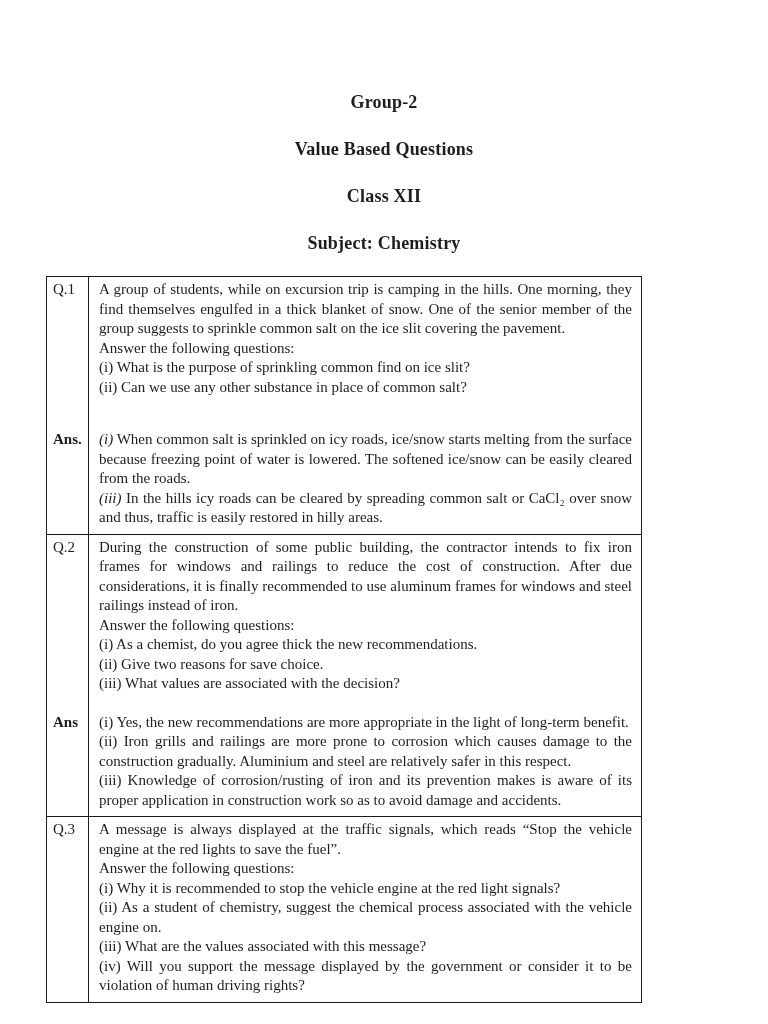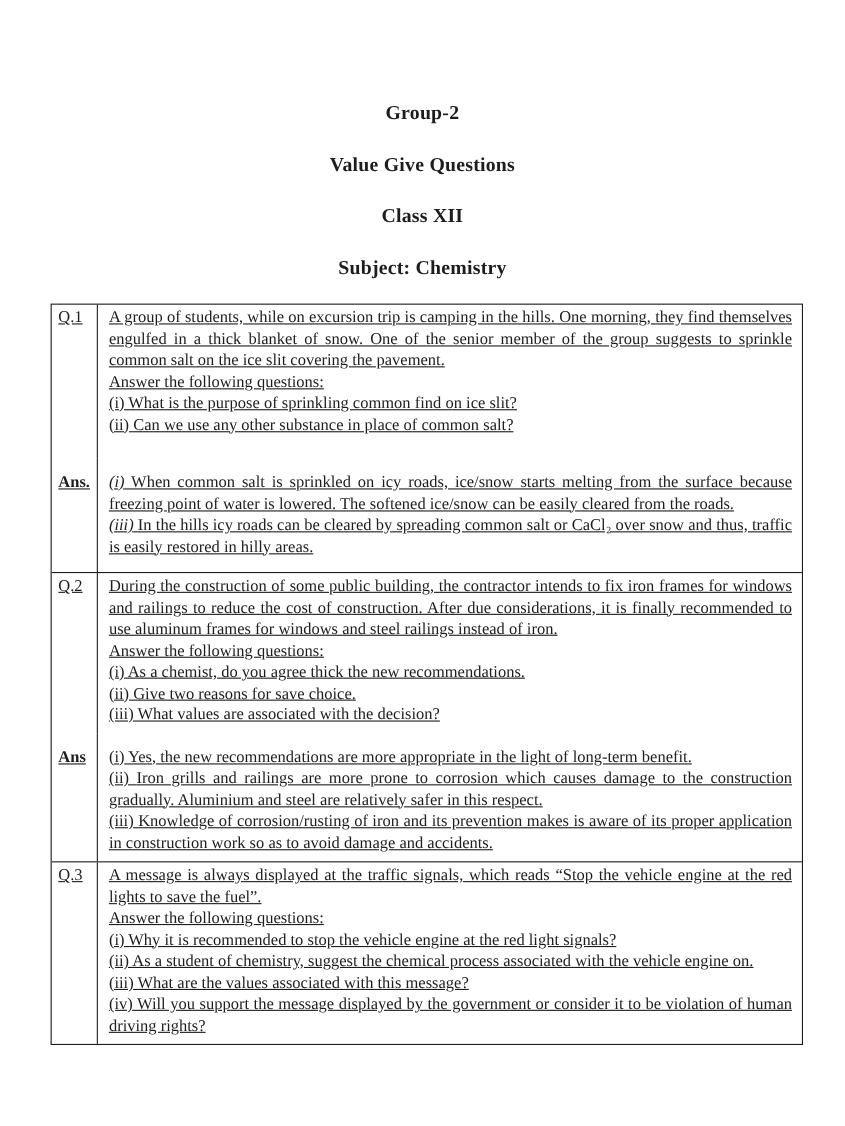--- a/index.html
+++ b/index.html
@@ -15,23 +15,23 @@
     -webkit-font-smoothing:antialiased;
   }
   
   .titles{padding-top:88px;text-align:center;}
   .title{
     font-size:18px;font-weight:bold;line-height:28px;
     margin:0 0 19px 0;letter-spacing:.2px;
   }
   
   .doc-table{
-    margin:17px 0 0 46px;width:684px;
+    margin:17px 0 0 46px;width:596px;
     border:1.5px solid var(--line);
-    font-size:15px;line-height:19.5px;text-decoration:underline;
+    font-size:15px;line-height:19.5px;
   }
   .row{display:grid;grid-template-columns:42px 1fr;}
   .row + .row{border-top:1.5px solid var(--line);}
   .cell{min-width:0;}
   .lbl{
     border-right:1.5px solid var(--line);
     padding:3px 2px 0 6px;
   }
   .a-lbl{font-weight:bold;}
   .body{padding:3px 9px 6px 10px;}
@@ -43,21 +43,21 @@
   .r1 .a-body{min-height:103px;}
   .r2 .q-body{min-height:142px;}
   .r2 .a-body{min-height:106px;}
   .r3 .q-body{min-height:140px;}
 </style>
 </head>
 <body>
 
 <div class="titles">
   <div class="title">Group-2</div>
-  <div class="title">Value Give Questions</div>
+  <div class="title">Value Based Questions</div>
   <div class="title">Class XII</div>
   <div class="title">Subject: Chemistry</div>
 </div>
 
 <div class="doc-table">
 
   <div class="row r1">
     <div class="cell lbl q-lbl">Q.1</div>
     <div class="cell body q-body">
       <p class="para">A group of students, while on excursion trip is camping in the hills. One morning, they find themselves engulfed in a thick blanket of snow. One of the senior member of the group suggests to sprinkle common salt on the ice slit covering the pavement.</p>

